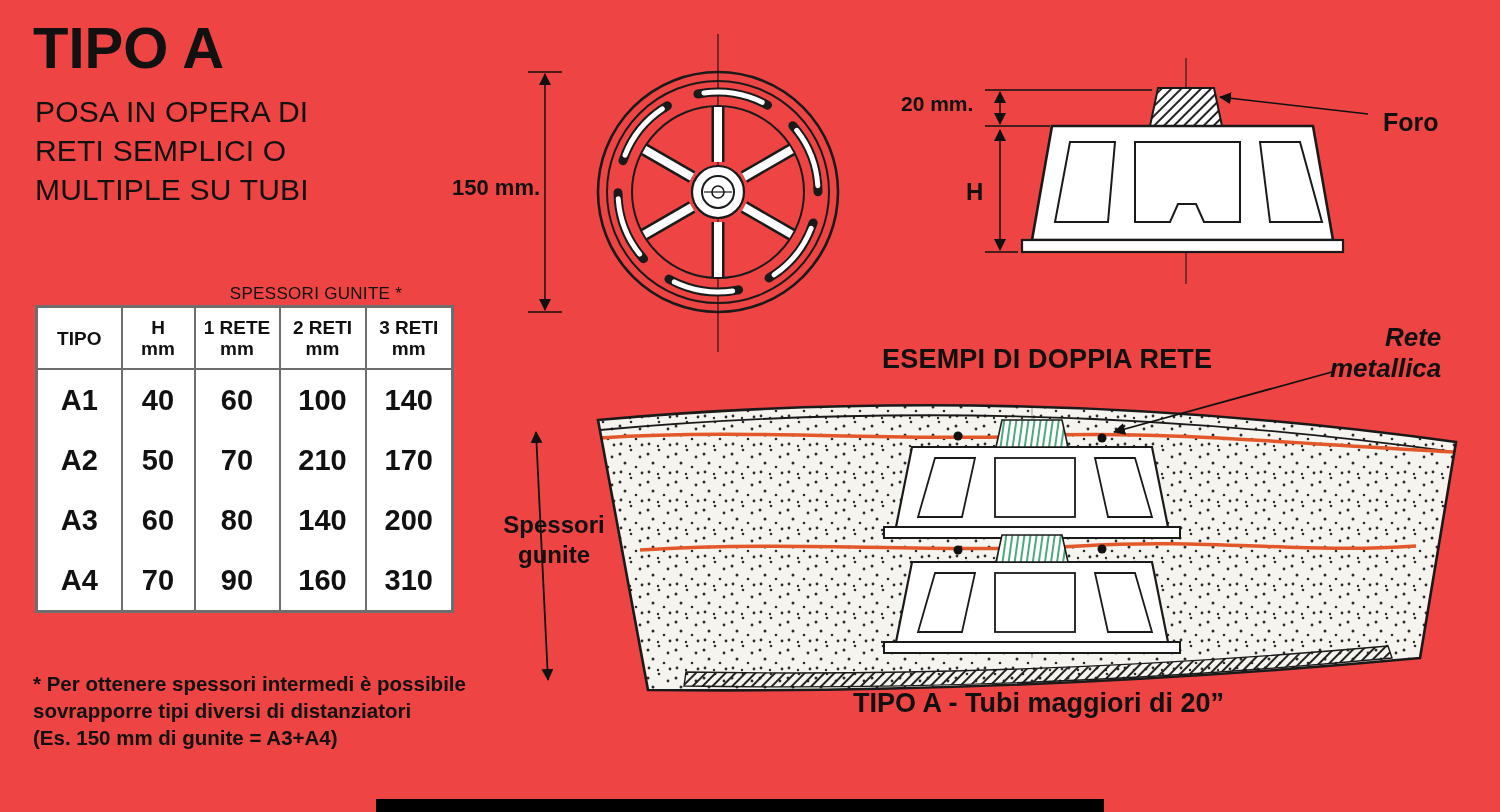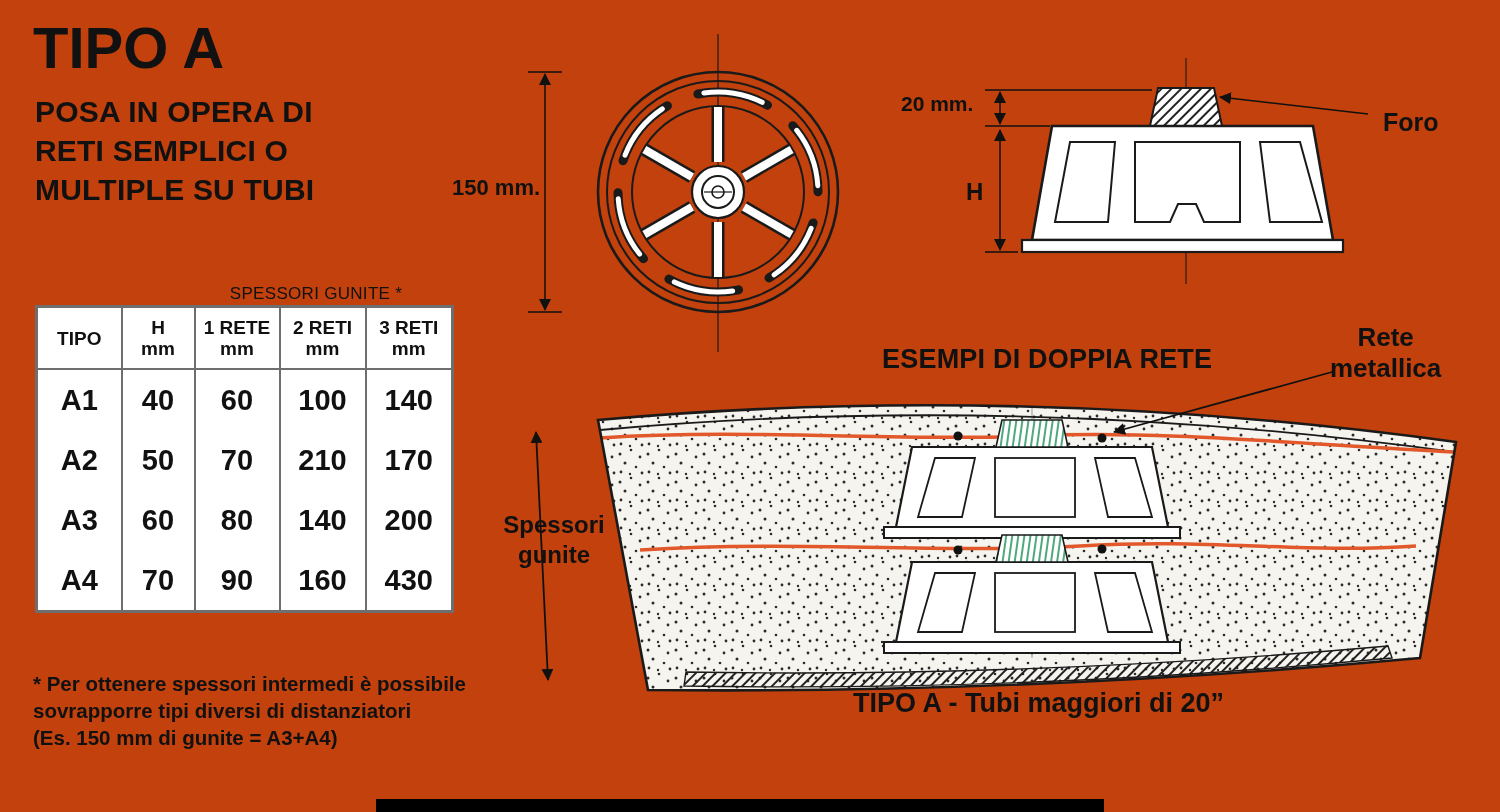--- a/index.html
+++ b/index.html
@@ -1,37 +1,37 @@
 <!DOCTYPE html>
 <html><head>
 <meta charset="utf-8">
 <style>
   html,body{margin:0;padding:0;background:#e9e9e9;}
   .page{
-    position:relative;width:1500px;height:812px;background:#c2410c;
+    position:relative;width:1500px;height:812px;background:#ef4444;
     font-family:"Liberation Sans",sans-serif;color:#111;overflow:hidden;
   }
   .abs{position:absolute;}
   .lbl{position:absolute;font-weight:bold;color:#111;white-space:nowrap;}
   .page-title{left:33px;top:14px;font-size:58px;font-weight:bold;letter-spacing:0px;}
-  .subtitle{left:35px;top:92px;font-size:30px;line-height:39px;font-weight:bold;letter-spacing:.2px;}
+  .subtitle{left:35px;top:92px;font-size:30px;line-height:39px;font-weight:normal;letter-spacing:.2px;}
   .tbl-caption{left:180px;top:284px;width:272px;text-align:center;font-size:17px;font-weight:normal;letter-spacing:.3px;}
   .tblwrap{position:absolute;left:35px;top:305px;}
   table.spes{border-collapse:collapse;border:3px solid #6e6e6e;background:#fff;table-layout:fixed;width:416px;}
   table.spes th,table.spes td{border-left:2px solid #6e6e6e;text-align:center;vertical-align:middle;padding:0;}
   table.spes th:first-child,table.spes td:first-child{border-left:none;}
   table.spes thead th{height:60px;border-bottom:2px solid #6e6e6e;font-size:19px;line-height:21px;font-weight:bold;}
   table.spes tbody td{height:60px;font-size:29px;font-weight:bold;}
   .footnote{left:33px;top:670px;font-size:20.5px;line-height:27px;font-weight:bold;}
   .dim-150{left:452px;top:175px;font-size:22px;}
   .dim-20{left:901px;top:92px;font-size:21px;text-align:center;}
   .dim-h{left:966px;top:178px;font-size:24px;}
   .lbl-foro{left:1383px;top:108px;font-size:25px;}
   .sec-heading{left:882px;top:336px;font-size:27px;letter-spacing:.2px;margin-top:8px;}
-  .lbl-rete{left:1330px;top:322px;font-size:26px;line-height:31px;text-align:center;}
+  .lbl-rete{left:1330px;top:322px;font-size:26px;line-height:31px;text-align:right;font-style:italic;}
   .lbl-spessori{left:498px;top:510px;width:112px;font-size:24px;line-height:30px;text-align:center;}
   .sec-caption{left:853px;top:688px;font-size:27px;}
   .bottom-bar{left:376px;top:799px;width:728px;height:13px;background:#000;}
   svg{display:block;}
   .art{position:absolute;left:0;top:0;pointer-events:none;}
 </style>
 </head>
 <body>
 
 <div class="page">
@@ -247,21 +247,21 @@
           <td>60</td>
           <td>80</td>
           <td>140</td>
           <td>200</td>
         </tr>
         <tr>
           <td>A4</td>
           <td>70</td>
           <td>90</td>
           <td>160</td>
-          <td>430</td>
+          <td>310</td>
         </tr>
       </tbody>
     </table>
   </div>
 
   <div class="abs footnote">
     <div>* Per ottenere spessori intermedi è possibile</div>
     <div>sovrapporre tipi diversi di distanziatori</div>
     <div>(Es. 150 mm di gunite = A3+A4)</div>
   </div>

